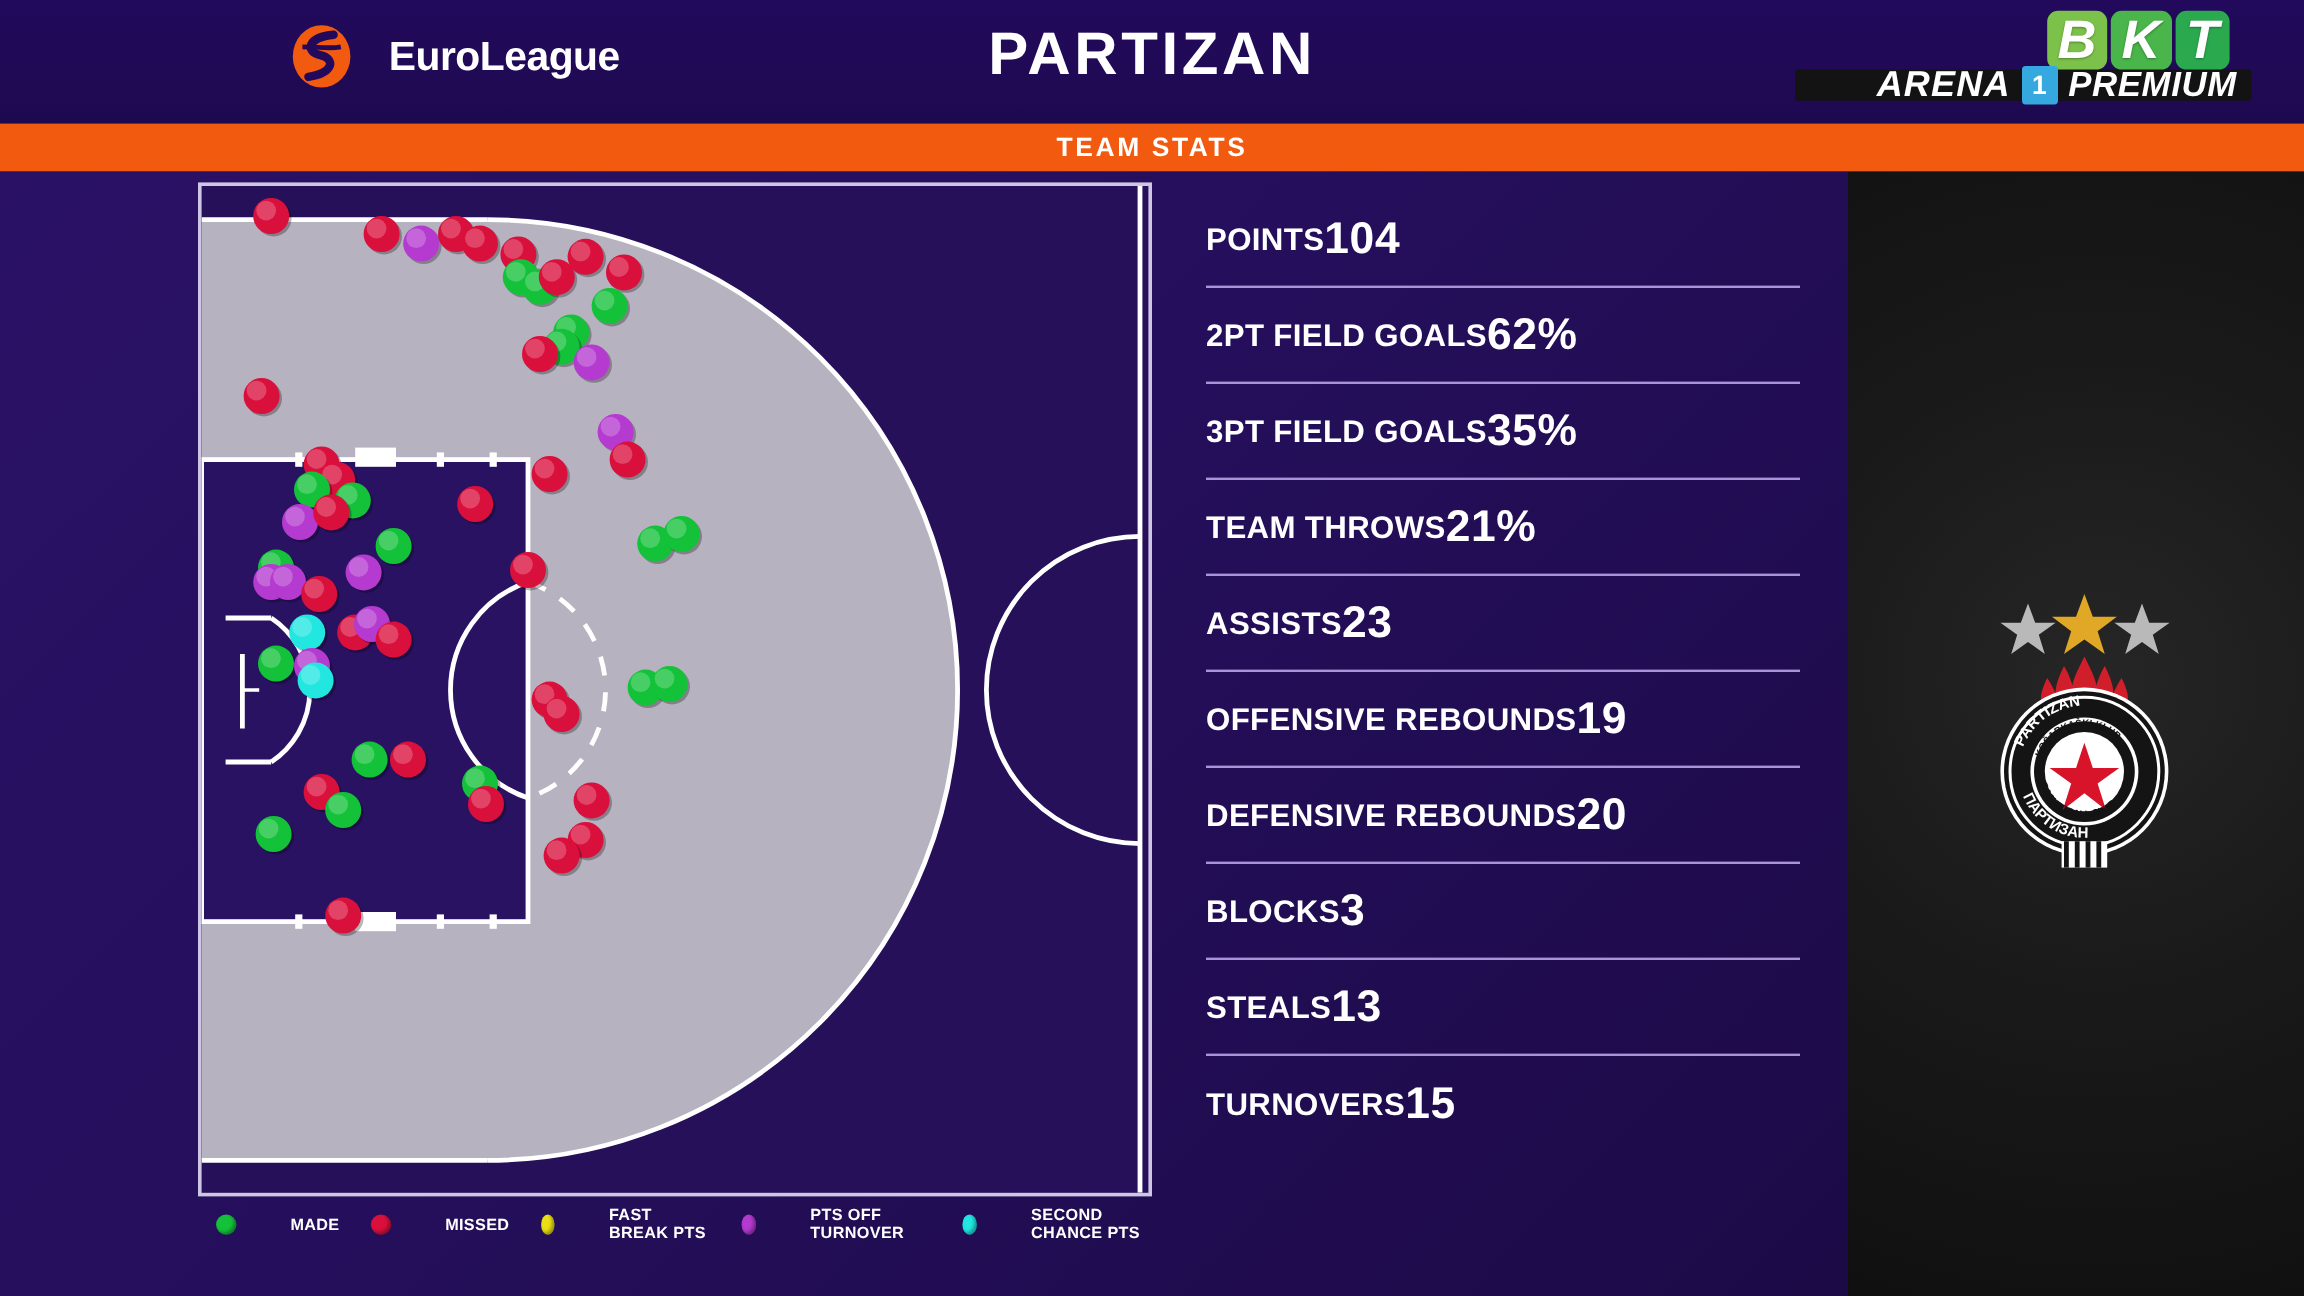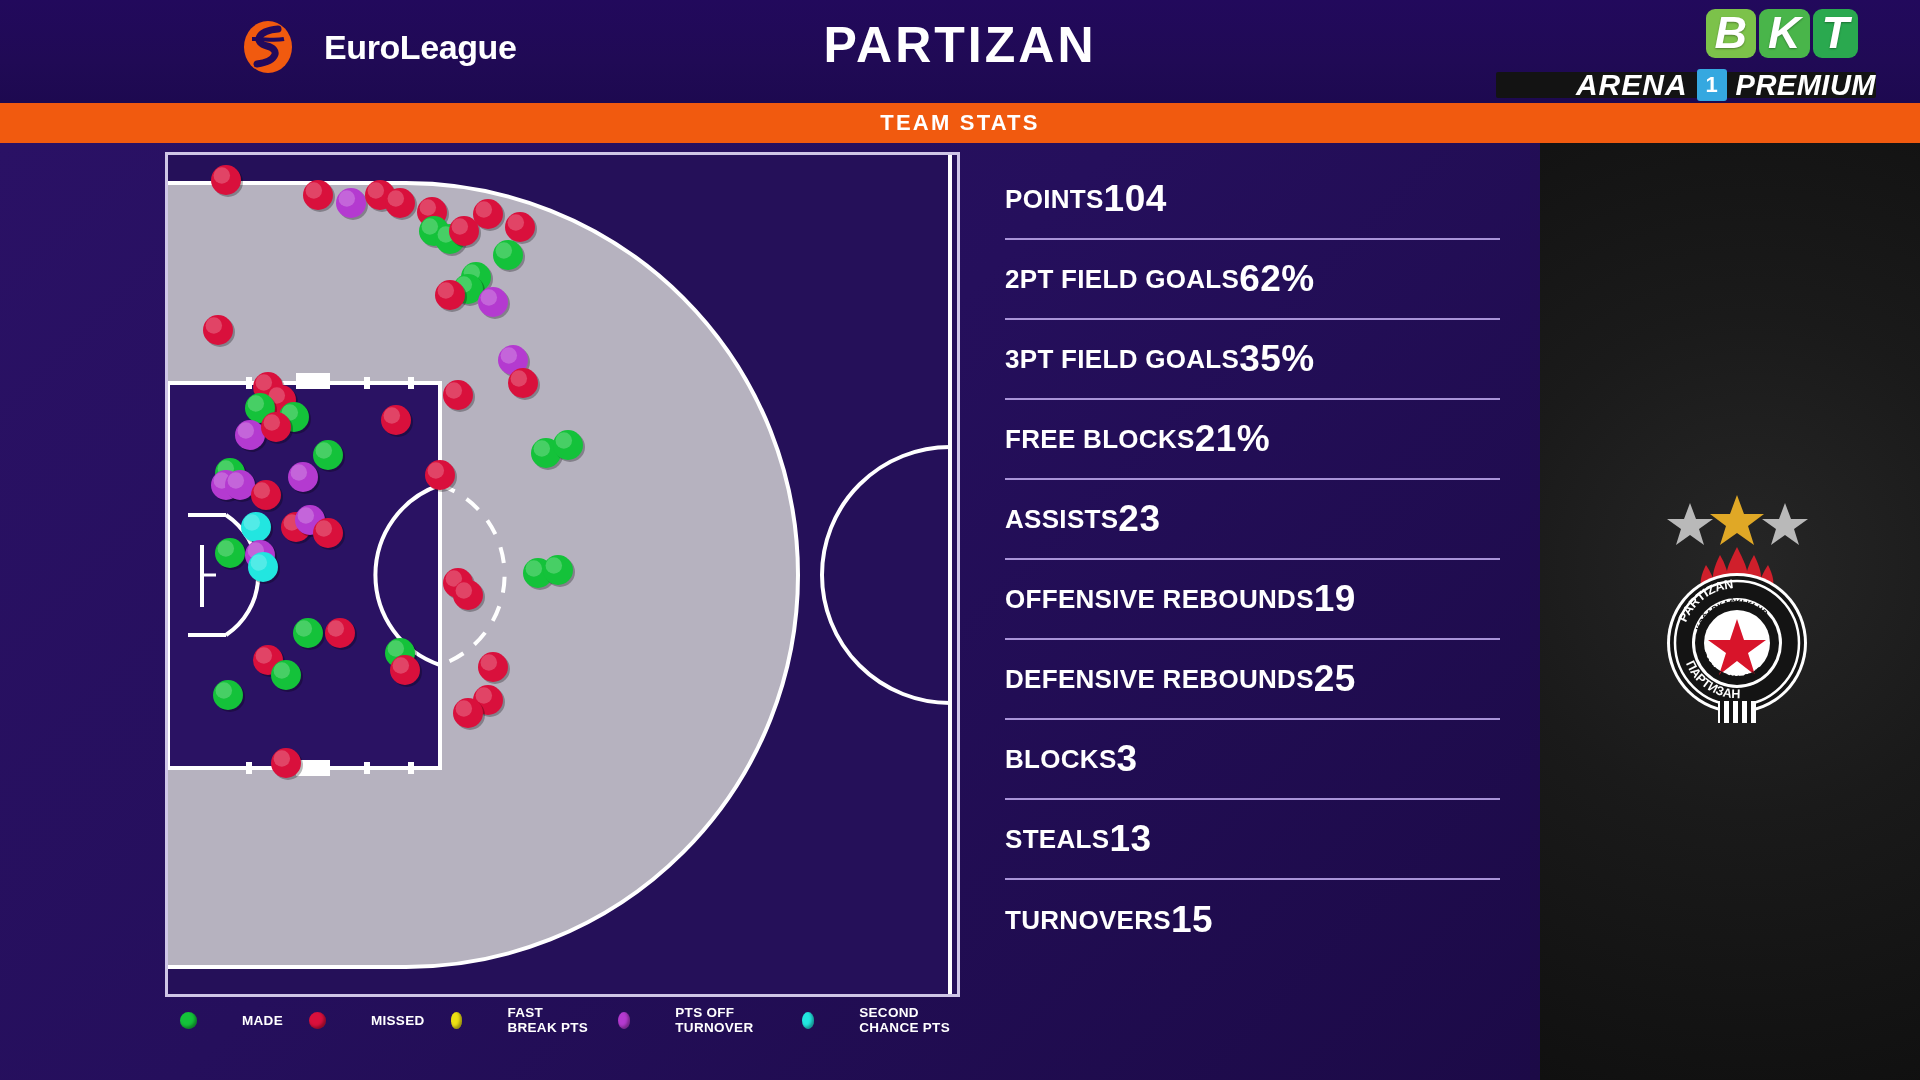--- a/index.html
+++ b/index.html
@@ -29,22 +29,22 @@
   .bkt-row{ display:flex; justify-content:flex-end; align-items:flex-end; gap:3px; height:52px; padding-right:18px; }
   .bkt-tile{
     font-size:45px; font-weight:900; font-style:italic; color:#fff;
     padding:1px 9px 3px 9px; border-radius:9px; line-height:1;
     text-shadow:0 1px 2px rgba(0,0,0,.35);
   }
   .bkt-b{ background:#7cc24a; }
   .bkt-k{ background:#49b54a; }
   .bkt-t{ background:#2aa94f; }
   .bkt-bar{
-    margin-top:14px; background:#131313; height:26px; display:flex; align-items:center;
-    justify-content:flex-end; gap:9px; padding:0 0 0 18px; border-radius:2px;
+    margin-top:0; background:#131313; height:26px; display:flex; align-items:center;
+    justify-content:flex-end; gap:9px; padding:0 12px 0 18px; border-radius:2px;
   }
   .bkt-arena{ color:#fff; font-size:30px; font-weight:800; font-style:italic; letter-spacing:1px; }
   .bkt-one{
     background:#35a8e0; color:#fff; font-size:22px; font-weight:800;
     width:30px; height:32px; display:flex; align-items:center; justify-content:center; border-radius:3px;
   }
   .bkt-prem{ color:#fff; font-size:29px; font-weight:800; font-style:italic; letter-spacing:.5px; }
 
   
   .banner{
@@ -501,34 +501,34 @@
       </div>
       <div class="stat-row">
         <span class="stat-label">2PT FIELD GOALS</span>
         <span class="stat-value">62%</span>
       </div>
       <div class="stat-row">
         <span class="stat-label">3PT FIELD GOALS</span>
         <span class="stat-value">35%</span>
       </div>
       <div class="stat-row">
-        <span class="stat-label">FREE BLOCKS</span>
+        <span class="stat-label">TEAM THROWS</span>
         <span class="stat-value">21%</span>
       </div>
       <div class="stat-row">
         <span class="stat-label">ASSISTS</span>
         <span class="stat-value">23</span>
       </div>
       <div class="stat-row">
         <span class="stat-label">OFFENSIVE REBOUNDS</span>
         <span class="stat-value">19</span>
       </div>
       <div class="stat-row">
         <span class="stat-label">DEFENSIVE REBOUNDS</span>
-        <span class="stat-value">25</span>
+        <span class="stat-value">20</span>
       </div>
       <div class="stat-row">
         <span class="stat-label">BLOCKS</span>
         <span class="stat-value">3</span>
       </div>
       <div class="stat-row">
         <span class="stat-label">STEALS</span>
         <span class="stat-value">13</span>
       </div>
       <div class="stat-row">

